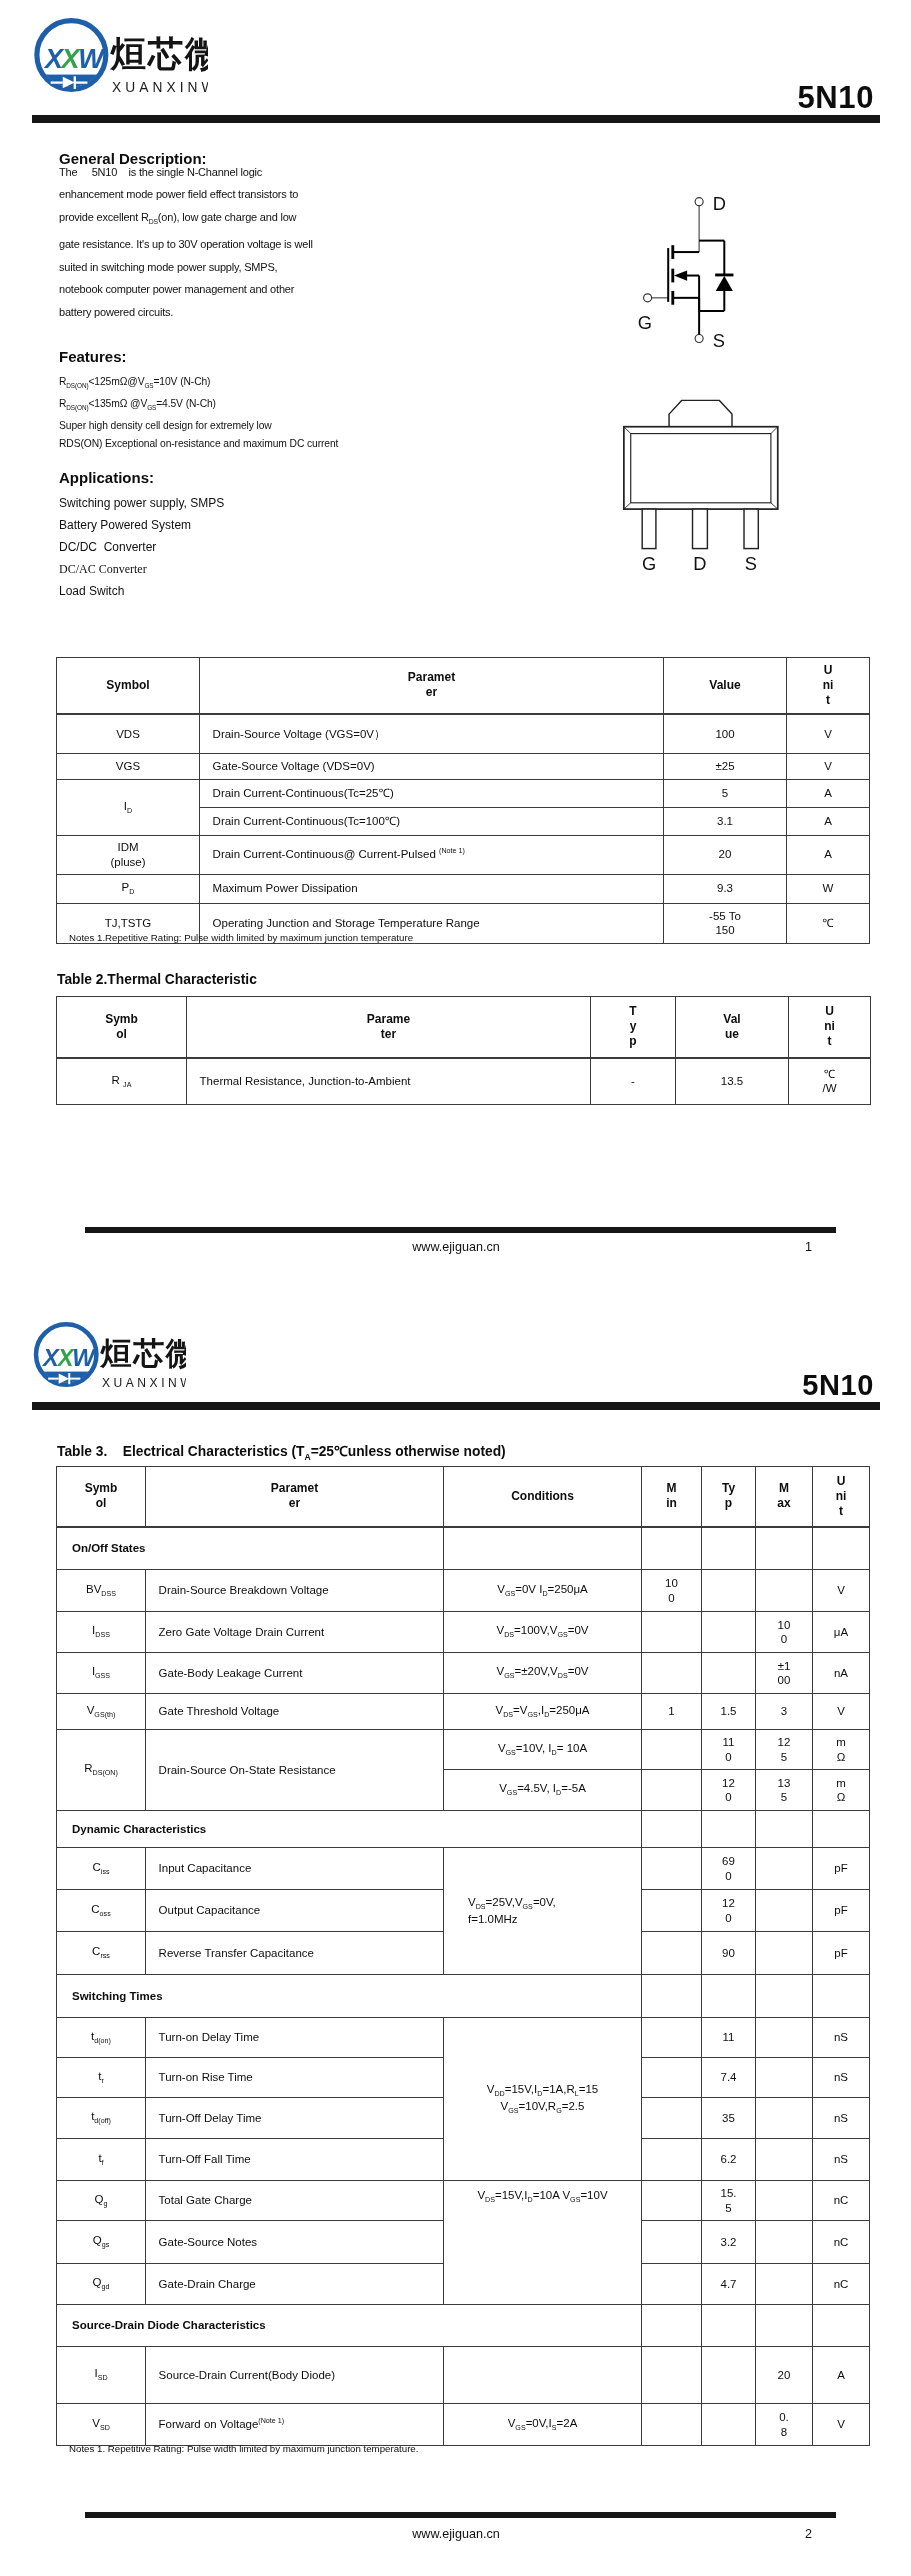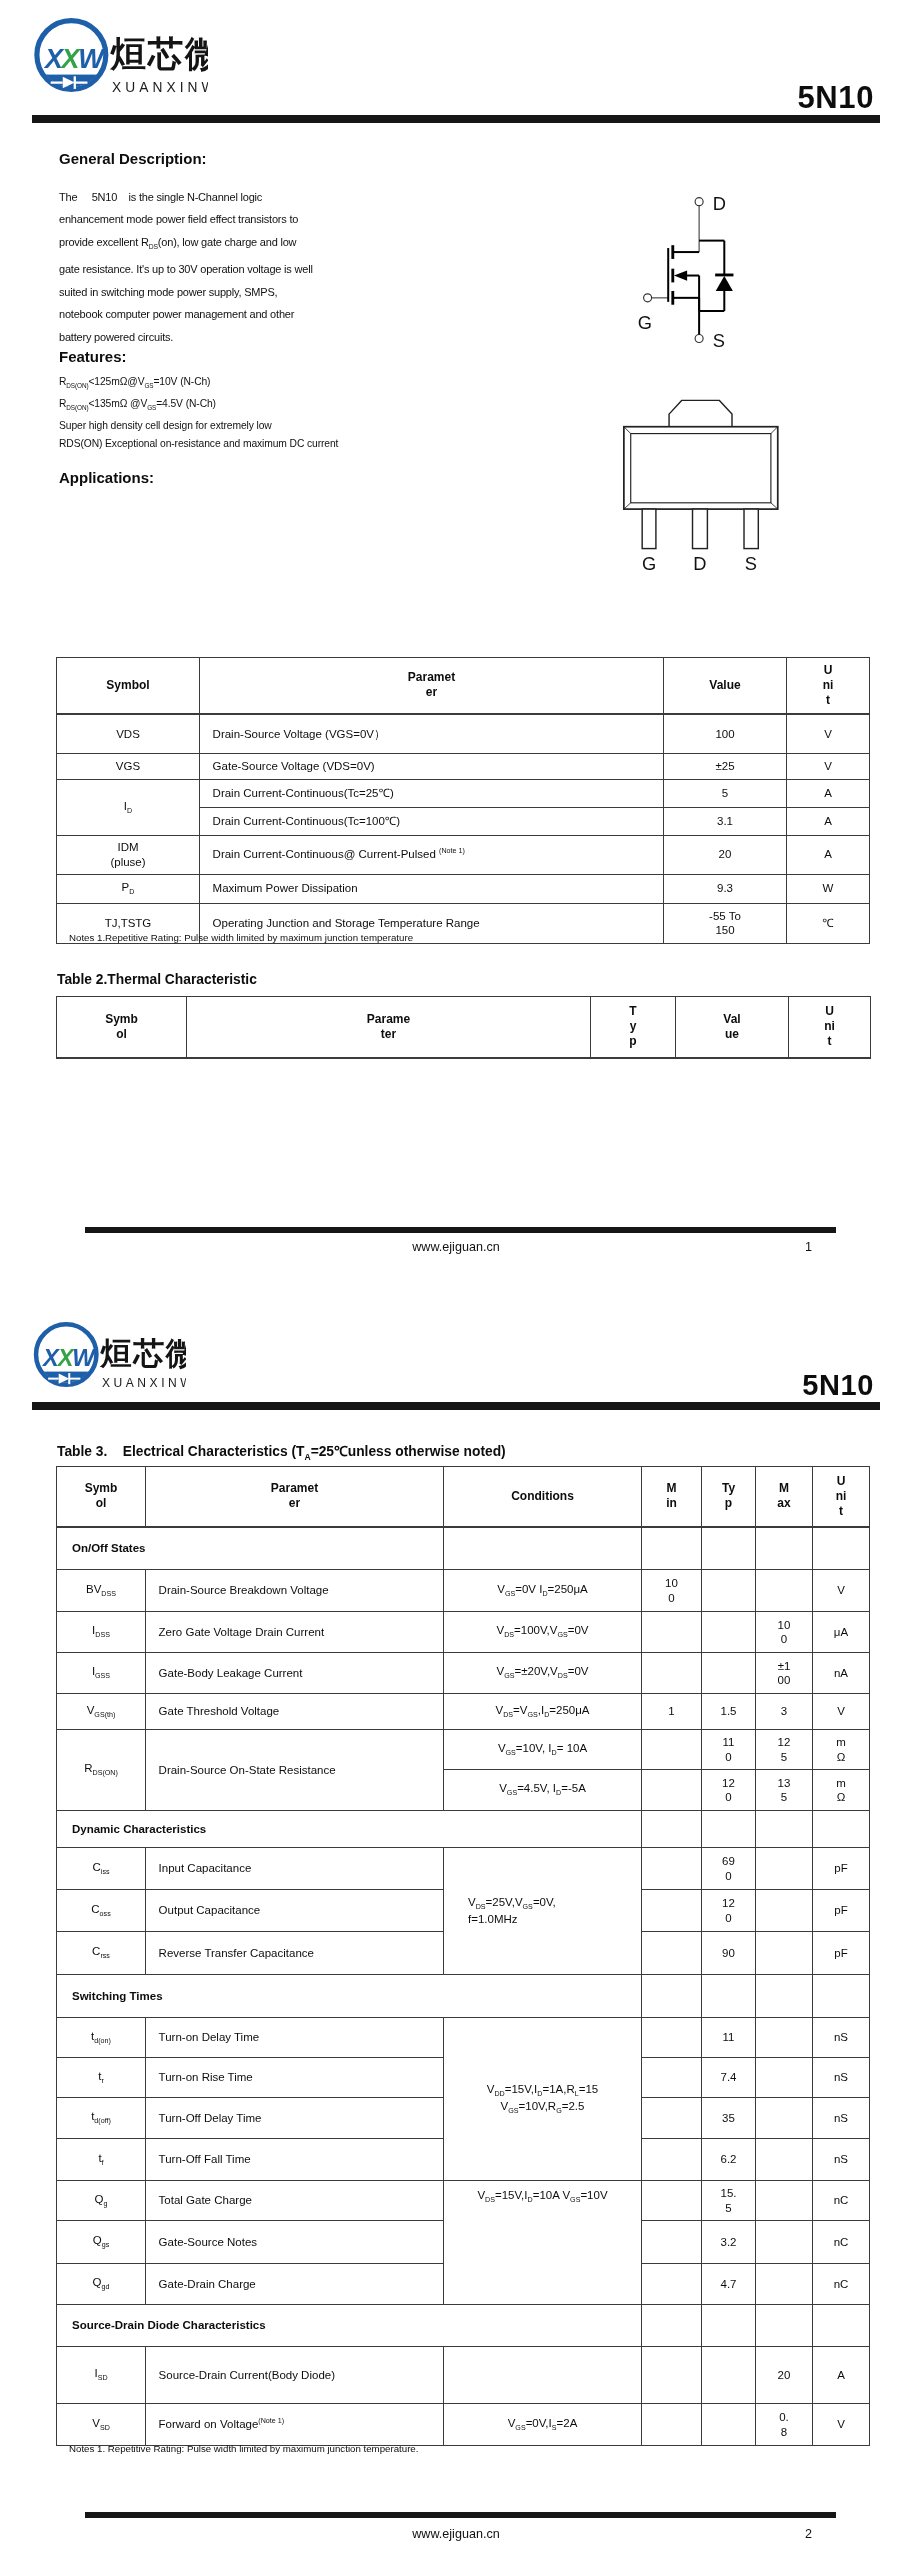--- a/index.html
+++ b/index.html
@@ -54,39 +54,46 @@
       <text x="84" y="103" fill="#1e5faa">W</text>
     </g>
     <text x="140" y="99" font-size="62" font-weight="bold" fill="#141414" letter-spacing="3">烜芯微</text>
     <text x="143" y="144" font-size="24" letter-spacing="7" fill="#1b1b1b">XUANXINWEI</text>
   </svg>
 
   <div class="pn" style="top:80px;right:38px">5N10</div>
   <div class="rule" style="left:31.5px;top:115px;width:848px;height:7.5px"></div>
 
   <div class="h-title" style="left:59px;top:150px">General Description:</div>
-  <div class="abs" style="left:59px;top:186px">
+  <div class="abs" style="left:59px;top:161px">
     <div class="desc-line">The     5N10    is the single N-Channel logic</div>
     <div class="desc-line">enhancement mode power field effect transistors to</div>
     <div class="desc-line">provide excellent R<sub>DS</sub>(on), low gate charge and low</div>
     <div class="desc-line">gate resistance. It's up to 30V operation voltage is well</div>
     <div class="desc-line">suited in switching mode power supply, SMPS,</div>
     <div class="desc-line">notebook computer power management and other</div>
     <div class="desc-line">battery powered circuits.</div>
   </div>
 
   <div class="h-title" style="left:59px;top:348px">Features:</div>
   <div class="abs" style="left:59px;top:373px">
     <div class="feat-line">R<sub>DS(ON)</sub>&lt;125mΩ@V<sub>GS</sub>=10V (N-Ch)</div>
     <div class="feat-line">R<sub>DS(ON)</sub>&lt;135mΩ @V<sub>GS</sub>=4.5V (N-Ch)</div>
     <div class="feat-line">Super high density cell design for extremely low</div>
     <div class="feat-line">RDS(ON) Exceptional on-resistance and maximum DC current</div>
   </div>
 
   <div class="h-title" style="left:59px;top:469px">Applications:</div>
+  <div class="abs" style="left:59px;top:492px">
+    <div class="app-line">Switching power supply, SMPS</div>
+    <div class="app-line">Battery Powered System</div>
+    <div class="app-line">DC/DC  Converter</div>
+    <div class="app-line serif">DC/AC Converter</div>
+    <div class="app-line">Load Switch</div>
+  </div>
 
   <svg class="abs" style="left:631px;top:159px" width="166" height="201" viewBox="0 0 290 350">
     <g stroke="#444" stroke-width="2" fill="none">
       <line x1="119" y1="81" x2="119" y2="162"></line>
       <line x1="36" y1="242" x2="65" y2="242"></line>
     </g>
     <circle cx="119" cy="74" r="7" fill="#fff" stroke="#333" stroke-width="2"></circle>
     <circle cx="29" cy="242" r="7" fill="#fff" stroke="#333" stroke-width="2"></circle>
     <circle cx="119" cy="313" r="7" fill="#fff" stroke="#333" stroke-width="2"></circle>
     <g stroke="#000" stroke-width="3.5" fill="none">
@@ -205,20 +212,27 @@
         <col style="width:113px">
         <col style="width:82px">
       </colgroup>
     <tbody>
         <tr class="h" style="height:61px">
       <td>Symb<br>ol</td>
       <td>Parame<br>ter</td>
       <td>T<br>y<br>p</td>
       <td>Val<br>ue</td>
       <td>U<br>ni<br>t</td>
+    </tr>
+    <tr style="height:47px">
+      <td>R <sub>JA</sub></td>
+      <td class="l">Thermal Resistance, Junction-to-Ambient</td>
+      <td>-</td>
+      <td>13.5</td>
+      <td>℃<br>/W</td>
     </tr>
   </tbody>
     </table>
 
   <div class="rule" style="left:85px;top:1227px;width:751px;height:5.7px"></div>
   <div class="footer-url" style="top:1240px">www.ejiguan.cn</div>
   <div class="footer-page" style="left:805px;top:1240px">1</div>
 
   <svg class="abs" style="left:30px;top:1314px" width="156" height="87" viewBox="0 0 310 172">
     <defs>

